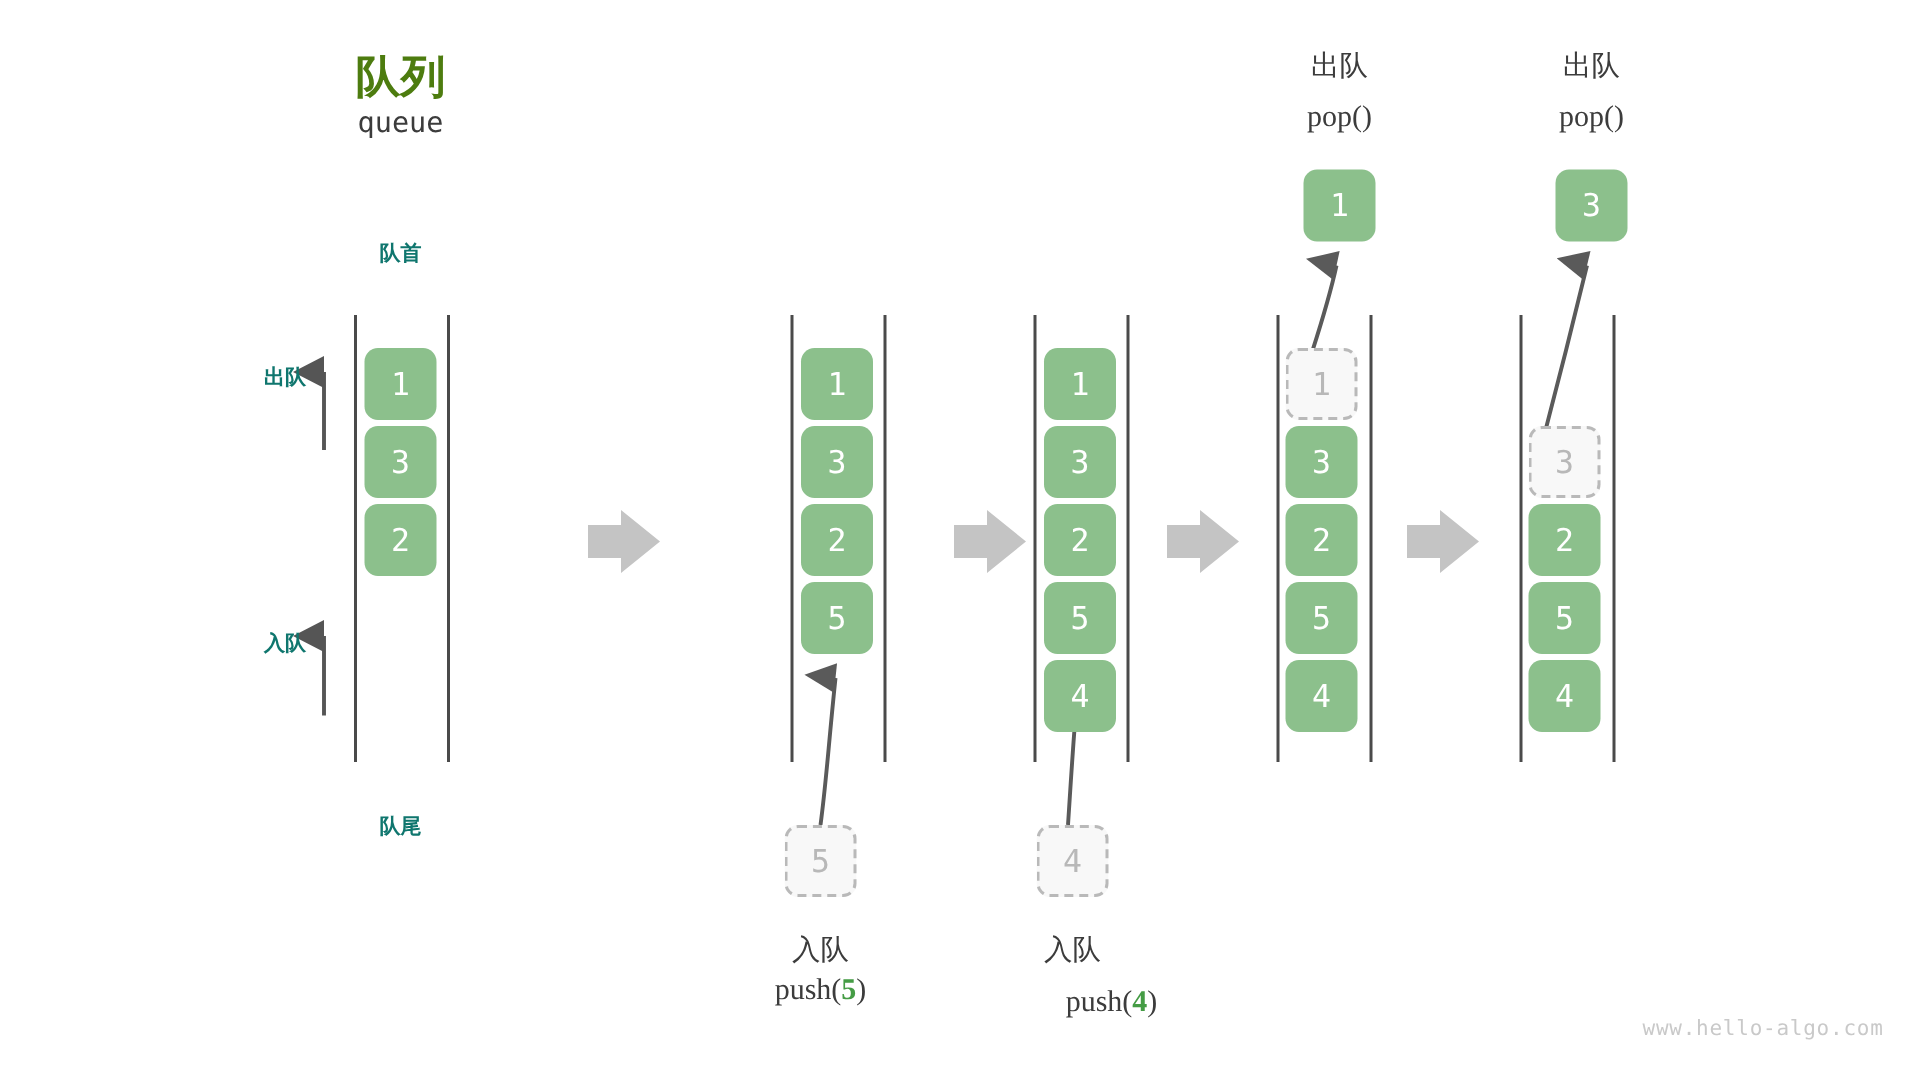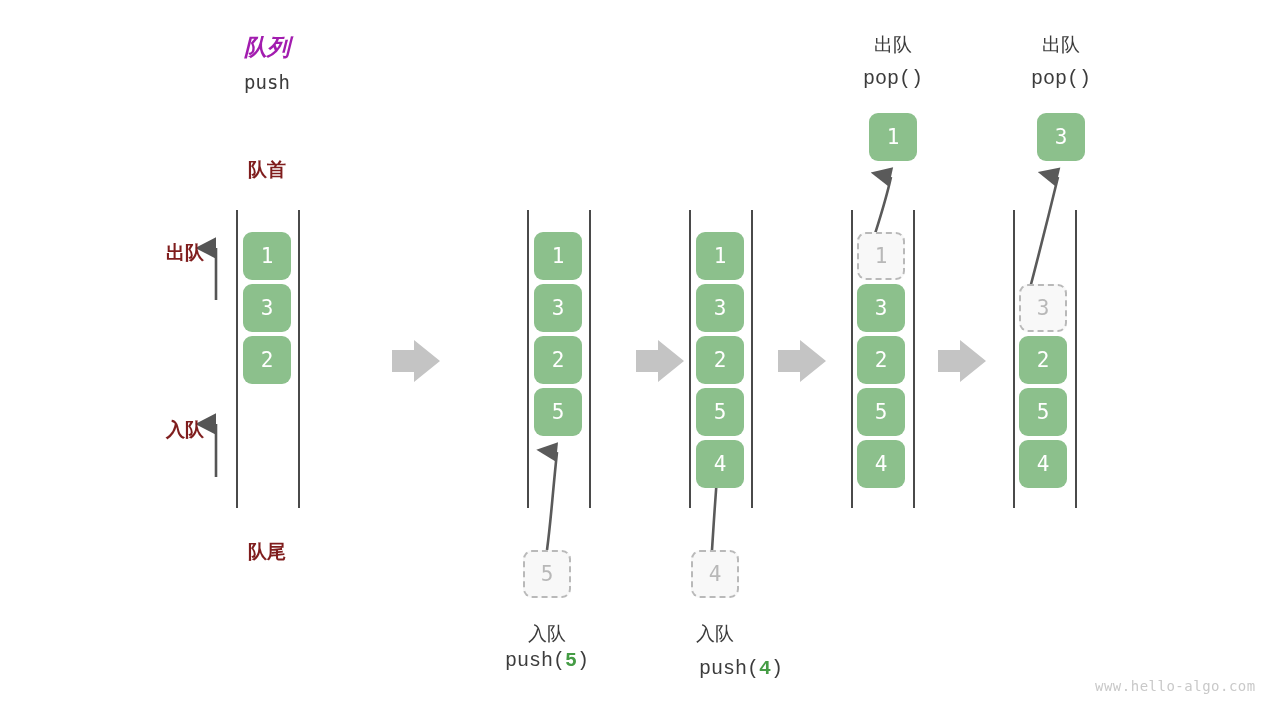--- a/index.html
+++ b/index.html
@@ -22,47 +22,45 @@
     height: 720px;
   }
 
   
   .label {
     position: absolute;
     white-space: pre;
     line-height: 1.25;
   }
   .title-cn {
-    font-size: 23px;
+    font-size: 30px;
     font-weight: bold;
-    color: #a21caf;
-    text-align: center;
-    font-style: italic;
+    color: #4d7c0f;
+    text-align: center;
   }
   .title-mono {
     font-family: "DejaVu Sans Mono", "Liberation Mono", monospace;
     font-size: 19px;
     color: #3c3c3c;
     text-align: center;
   }
   .cn-bold {
-    font-size: 19px;
+    font-size: 14px;
     font-weight: bold;
-    color: #7f1d1d;
-    text-align: center;
-    font-family: Liberation Mono, monospace;
+    color: #0f766e;
+    text-align: center;
   }
   .op-cn {
     font-size: 19px;
     color: #3c3c3c;
     text-align: center;
     font-weight: normal;
   }
   .op-code {
-    font-family: Liberation Mono, monospace;
+    font-family: Liberation Serif, serif;
     font-size: 20px;
     color: #3c3c3c;
     text-align: center;
   }
   .op-code .num {
     color: #459c45;
     font-weight: bold;
   }
   .watermark {
     position: absolute;
@@ -155,21 +153,21 @@
 
     <g>
       <path d="M873,240 C881,215 886,200 891,177" stroke="#5a5a5a" stroke-width="2.6" fill="none" marker-end="url(#arrowCurve)"></path>
     </g>
     <g>
       <path d="M1029,292 C1040,250 1050,210 1058,177" stroke="#5a5a5a" stroke-width="2.6" fill="none" marker-end="url(#arrowCurve)"></path>
     </g>
   </svg>
 
   <div class="label title-cn" style="left:207px; top:33px; width:120px;">队列</div>
-  <div class="label title-mono" style="left:207px; top:71px; width:120px;">push</div>
+  <div class="label title-mono" style="left:207px; top:71px; width:120px;">queue</div>
 
   <div class="label cn-bold" style="left:207px; top:160px; width:120px;">队首</div>
   <div class="label cn-bold" style="left:207px; top:542px; width:120px;">队尾</div>
 
   <div class="label cn-bold" style="left:138px; top:243px; width:66px; text-align:right;">出队</div>
   <div class="label cn-bold" style="left:138px; top:420px; width:66px; text-align:right;">入队</div>
 
   <div>
     <div class="rail" style="left:236px; top:210px; height:298px;"></div>
     <div class="rail" style="left:298px; top:210px; height:298px;"></div>

